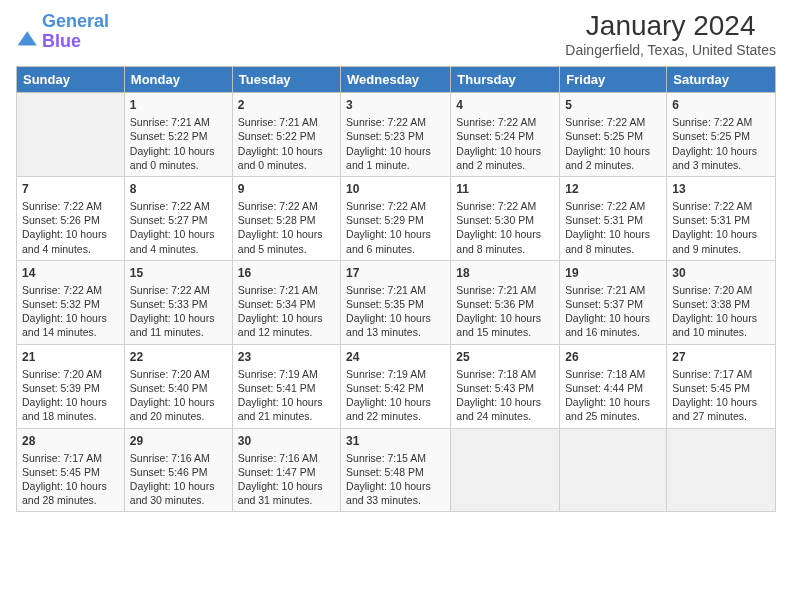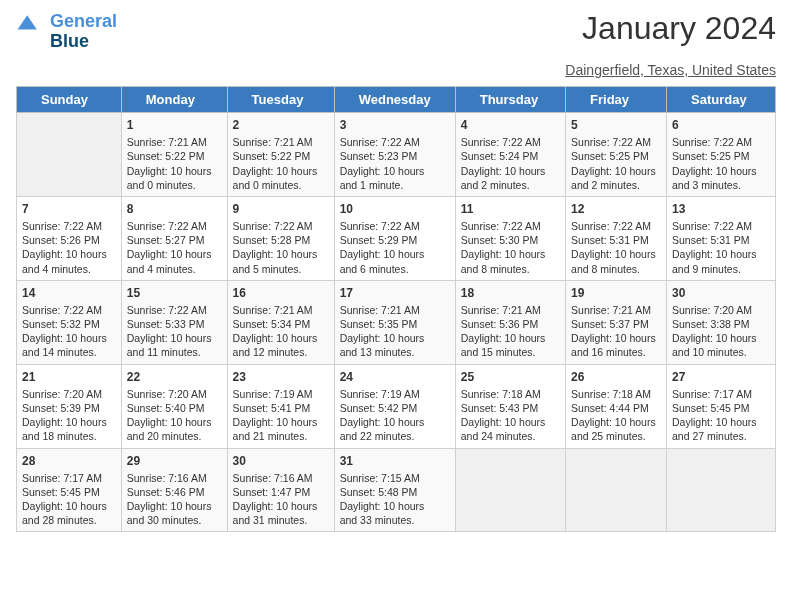--- a/index.html
+++ b/index.html
@@ -15,60 +15,60 @@
       padding: 12px 16px 8px 16px;
     }
     .header {
       display: flex;
       justify-content: space-between;
       align-items: flex-start;
       margin-bottom: 8px;
     }
     .logo {
       display: flex;
-      align-items: flex-start;
-      gap: 10px;
+      align-items: flex-end;
+      gap: 2px;
     }
     .logo-text {
       font-size: 18px;
       font-weight: bold;
       color: #333;
       line-height: 1.1;
     }
     .logo-text span {
       color: #4a90d9;
     }
     .logo-icon {
       width: 24px;
       height: 24px;
     }
     .title-block {
       text-align: right;
     }
     .month-title {
-      font-size: 32px;
+      font-size: 28px;
       font-weight: normal;
       color: #333;
       line-height: 1;
+      text-align: center;
     }
     .location {
       font-size: 14px;
       color: #555;
-      margin-top: 18px;
-      text-decoration: underline;
+      margin-top: 2px;
     }
     table {
       width: 100%;
       border-collapse: collapse;
       font-size: 11px;
     }
     thead tr th {
       background-color: #3a7abf;
       color: #fff;
-      padding: 5px 24px;
+      padding: 5px 6px;
       text-align: left;
       font-size: 13px;
       font-weight: bold;
       border: 1px solid #c0c0c0;
       margin-left: 32px;
     }
     tbody tr td {
       border: 1px solid #d0d0d0;
       padding: 4px 5px;
       vertical-align: top;
@@ -102,21 +102,21 @@
 <body>
 
 <div class="container">
   <div class="header">
     <div class="logo">
       <svg class="logo-icon" viewBox="0 0 30 30" xmlns="http://www.w3.org/2000/svg">
         <polygon points="14,4 26,22 2,22" fill="#4a90d9"></polygon>
       </svg>
       <div class="logo-text">
         <div><span>General</span></div>
-        <div style="color:#0c4a6e;">Blue</div>
+        <div style="color:#8b5cf6;">Blue</div>
       </div>
     </div>
     <div class="title-block">
       <div class="month-title">January 2024</div>
       <div class="location">Daingerfield, Texas, United States</div>
     </div>
   </div>
 
   <table>
     <thead>

